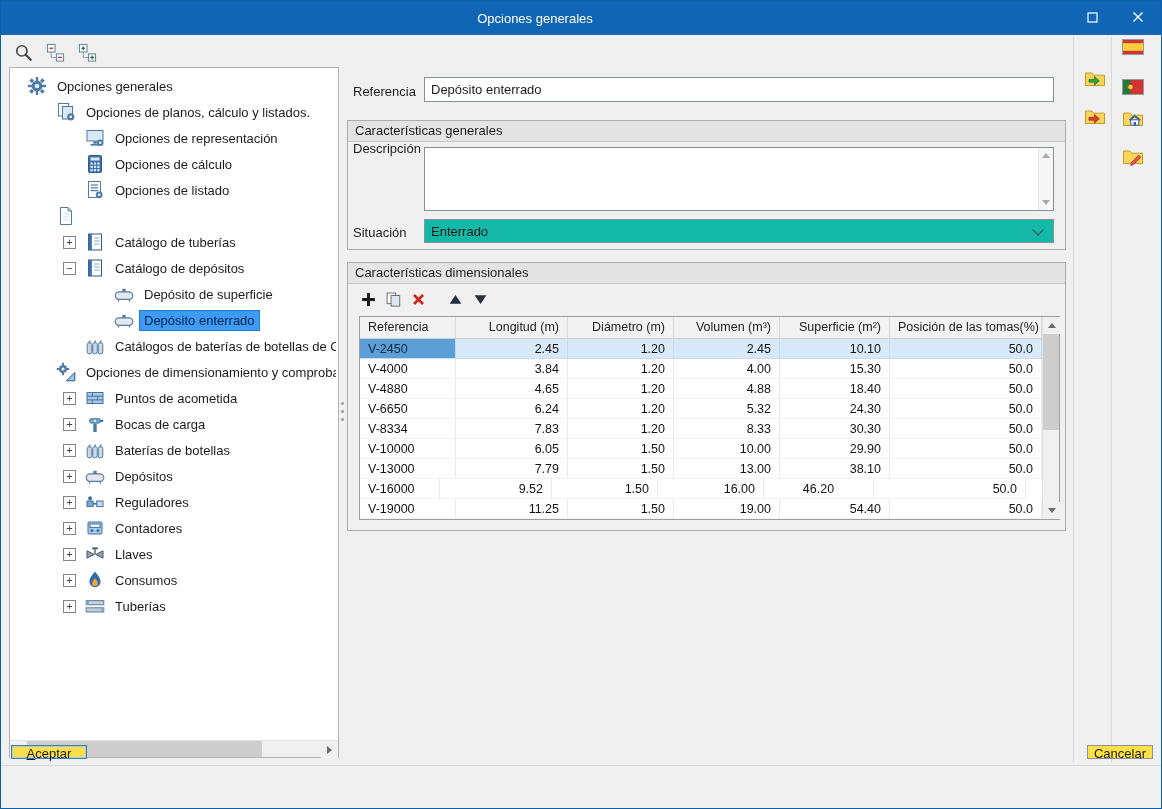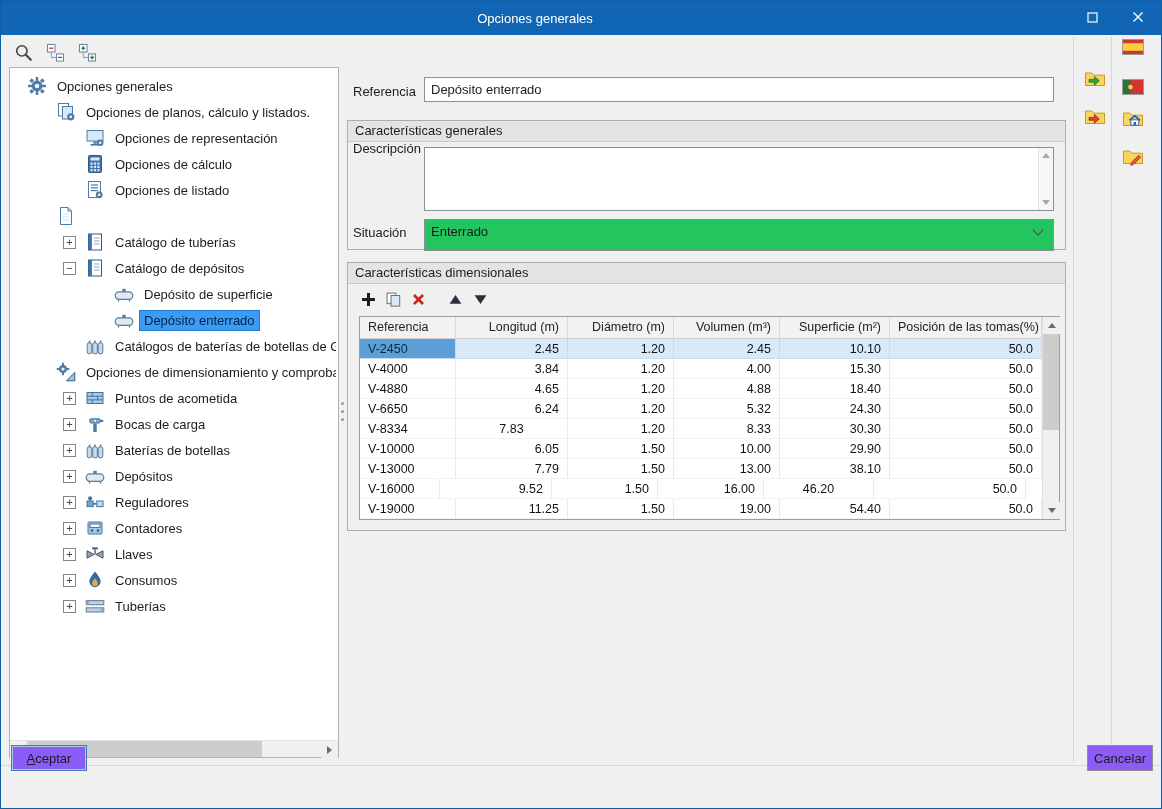--- a/index.html
+++ b/index.html
@@ -62,22 +62,22 @@
                 background:#fff; border:1px solid #8a9097; }
   .desc-text { position:absolute; left:4px; right:18px; top:2px; bottom:2px; font-size:13px; }
   .mini-scroll { position:absolute; right:0; top:0; bottom:0; width:15px;
                  background:#f6f6f6; border-left:1px solid #e4e4e4; }
   .tri-u, .tri-d { position:absolute; left:3px; width:0; height:0;
                    border-left:4px solid transparent; border-right:4px solid transparent; }
   .tri-u { top:5px;  border-bottom:5px solid #a9a9a9; }
   .tri-d { bottom:5px; border-top:5px solid #a9a9a9; }
 
   .sit-lbl { left:352px; top:224px; }
-  .combo { position:absolute; left:423px; top:218px; width:630px; height:32px;
-           background:#22c55e; border:1px solid #8a9097; cursor:pointer; }
+  .combo { position:absolute; left:423px; top:218px; width:630px; height:24px;
+           background:#14b8a6; border:1px solid #8a9097; cursor:pointer; }
   .combo-val { position:absolute; left:6px; top:4px; font-size:13px; color:#1c1c1c; }
   .chev { position:absolute; right:11px; top:6px; width:8px; height:8px;
           border-right:1.6px solid #4a4a4a; border-bottom:1.6px solid #4a4a4a; transform:rotate(45deg); }
 
   
   .grid-toolbar { position:absolute; left:357px; top:287px; height:22px; display:flex; gap:5px; align-items:center; }
   .gt-icn { width:20px; height:20px; display:flex; align-items:center; justify-content:center; cursor:pointer; }
   .gt-icn svg { width:17px; height:17px; display:block; }
   .gt-icn.gap { margin-left:12px; }
 
@@ -106,22 +106,22 @@
 
   
   .vsep { position:absolute; top:36px; bottom:46px; width:1px; background:#d8d8d8; }
   .vsep1 { left:1072px; }
   .vsep2 { left:1110px; }
   .side-col { position:absolute; top:36px; width:28px; }
   .side-icn { position:absolute; left:0; width:26px; display:flex; justify-content:center; cursor:pointer; }
 
   
   .footer-line { position:absolute; left:0; right:0; top:764px; height:1px; background:#d8d8d8; }
-  .btn { position:absolute; top:744px; height:26px; font:13px "Liberation Sans", sans-serif;
-         background:#8b5cf6; border:1px solid #8f8f8f; color:#1c1c1c; cursor:pointer; }
+  .btn { position:absolute; top:744px; height:14px; font:13px "Liberation Sans", sans-serif;
+         background:#fde047; border:1px solid #8f8f8f; color:#1c1c1c; cursor:pointer; }
   .btn.accept { left:10px; width:76px; border:1px solid #3c7fb1; box-shadow: inset 0 0 0 1px #a5cae8; }
   .btn.cancel { left:1086px; width:66px; }
   .accel { text-decoration:underline; }
 </style>
 </head>
 <body>
 
 <div class="dialog">
 
   <div class="titlebar">
@@ -580,21 +580,21 @@
           <div class="tr">
             <div class="td first" style="width: 96px;">V-6650</div>
             <div class="td num" style="width: 112px;">6.24</div>
             <div class="td num" style="width: 106px;">1.20</div>
             <div class="td num" style="width: 106px;">5.32</div>
             <div class="td num" style="width: 110px;">24.30</div>
             <div class="td num" style="width: 152px;">50.0</div>
           </div>
           <div class="tr">
             <div class="td first" style="width: 96px;">V-8334</div>
-            <div class="td num" style="width: 112px; text-align: center;">7.83</div>
+            <div class="td num" style="width: 112px;">7.83</div>
             <div class="td num" style="width: 106px;">1.20</div>
             <div class="td num" style="width: 106px;">8.33</div>
             <div class="td num" style="width: 110px;">30.30</div>
             <div class="td num" style="width: 152px;">50.0</div>
           </div>
           <div class="tr">
             <div class="td first" style="width: 96px;">V-10000</div>
             <div class="td num" style="width: 112px;">6.05</div>
             <div class="td num" style="width: 106px;">1.50</div>
             <div class="td num" style="width: 106px;">10.00</div>

